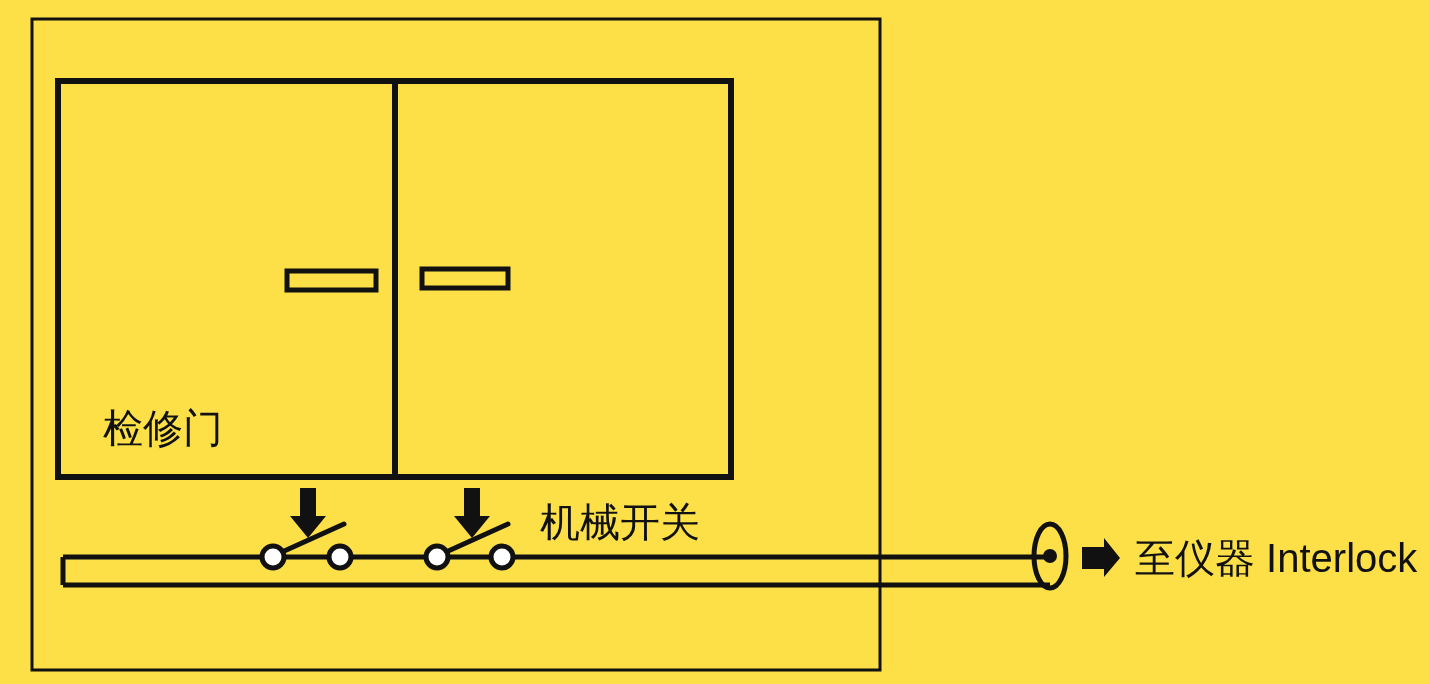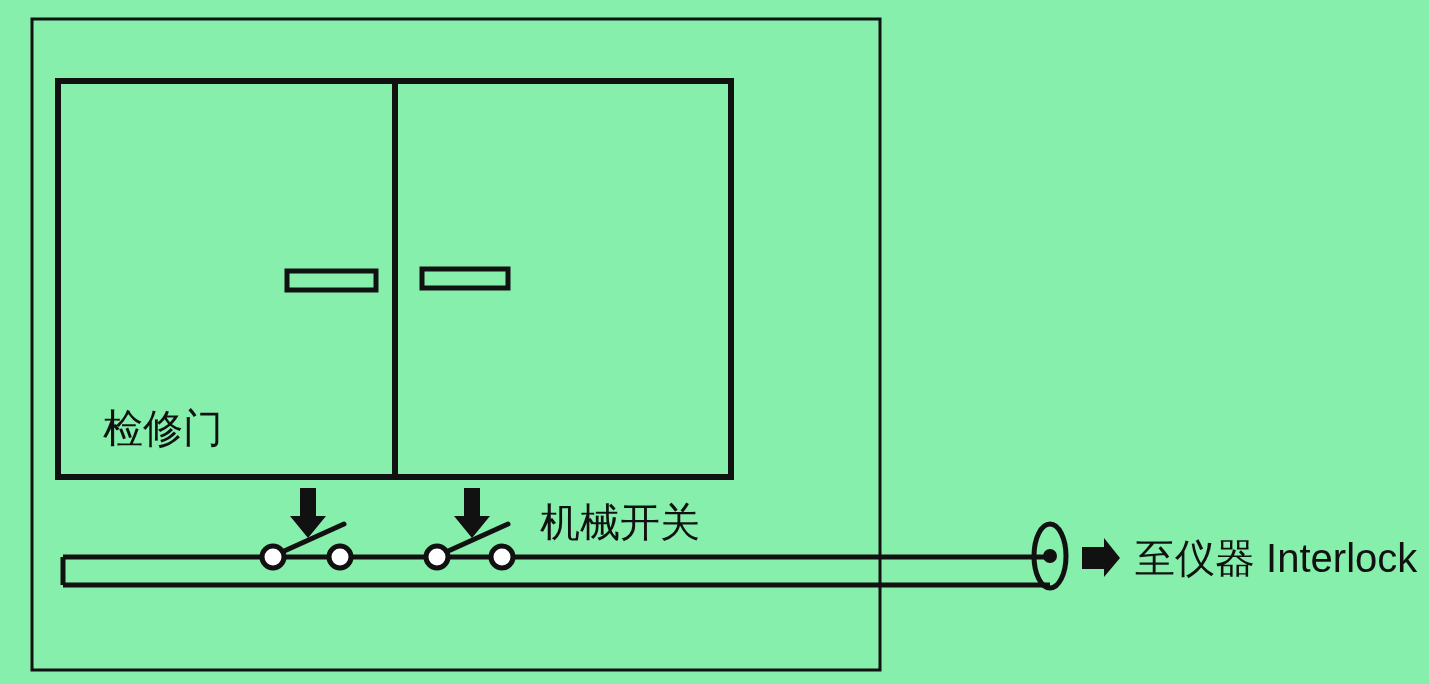--- a/index.html
+++ b/index.html
@@ -7,21 +7,21 @@
     padding: 0;
     background: #ffffff;
   }
   body {
     font-family: "Liberation Sans", sans-serif;
   }
   #diagram-root {
     position: relative;
     width: 1429px;
     height: 684px;
-    background: #86efac;
+    background: #fde047;
     overflow: hidden;
   }
   #diagram-svg {
     position: absolute;
     left: 0;
     top: 0;
     width: 1429px;
     height: 684px;
     display: block;
   }

